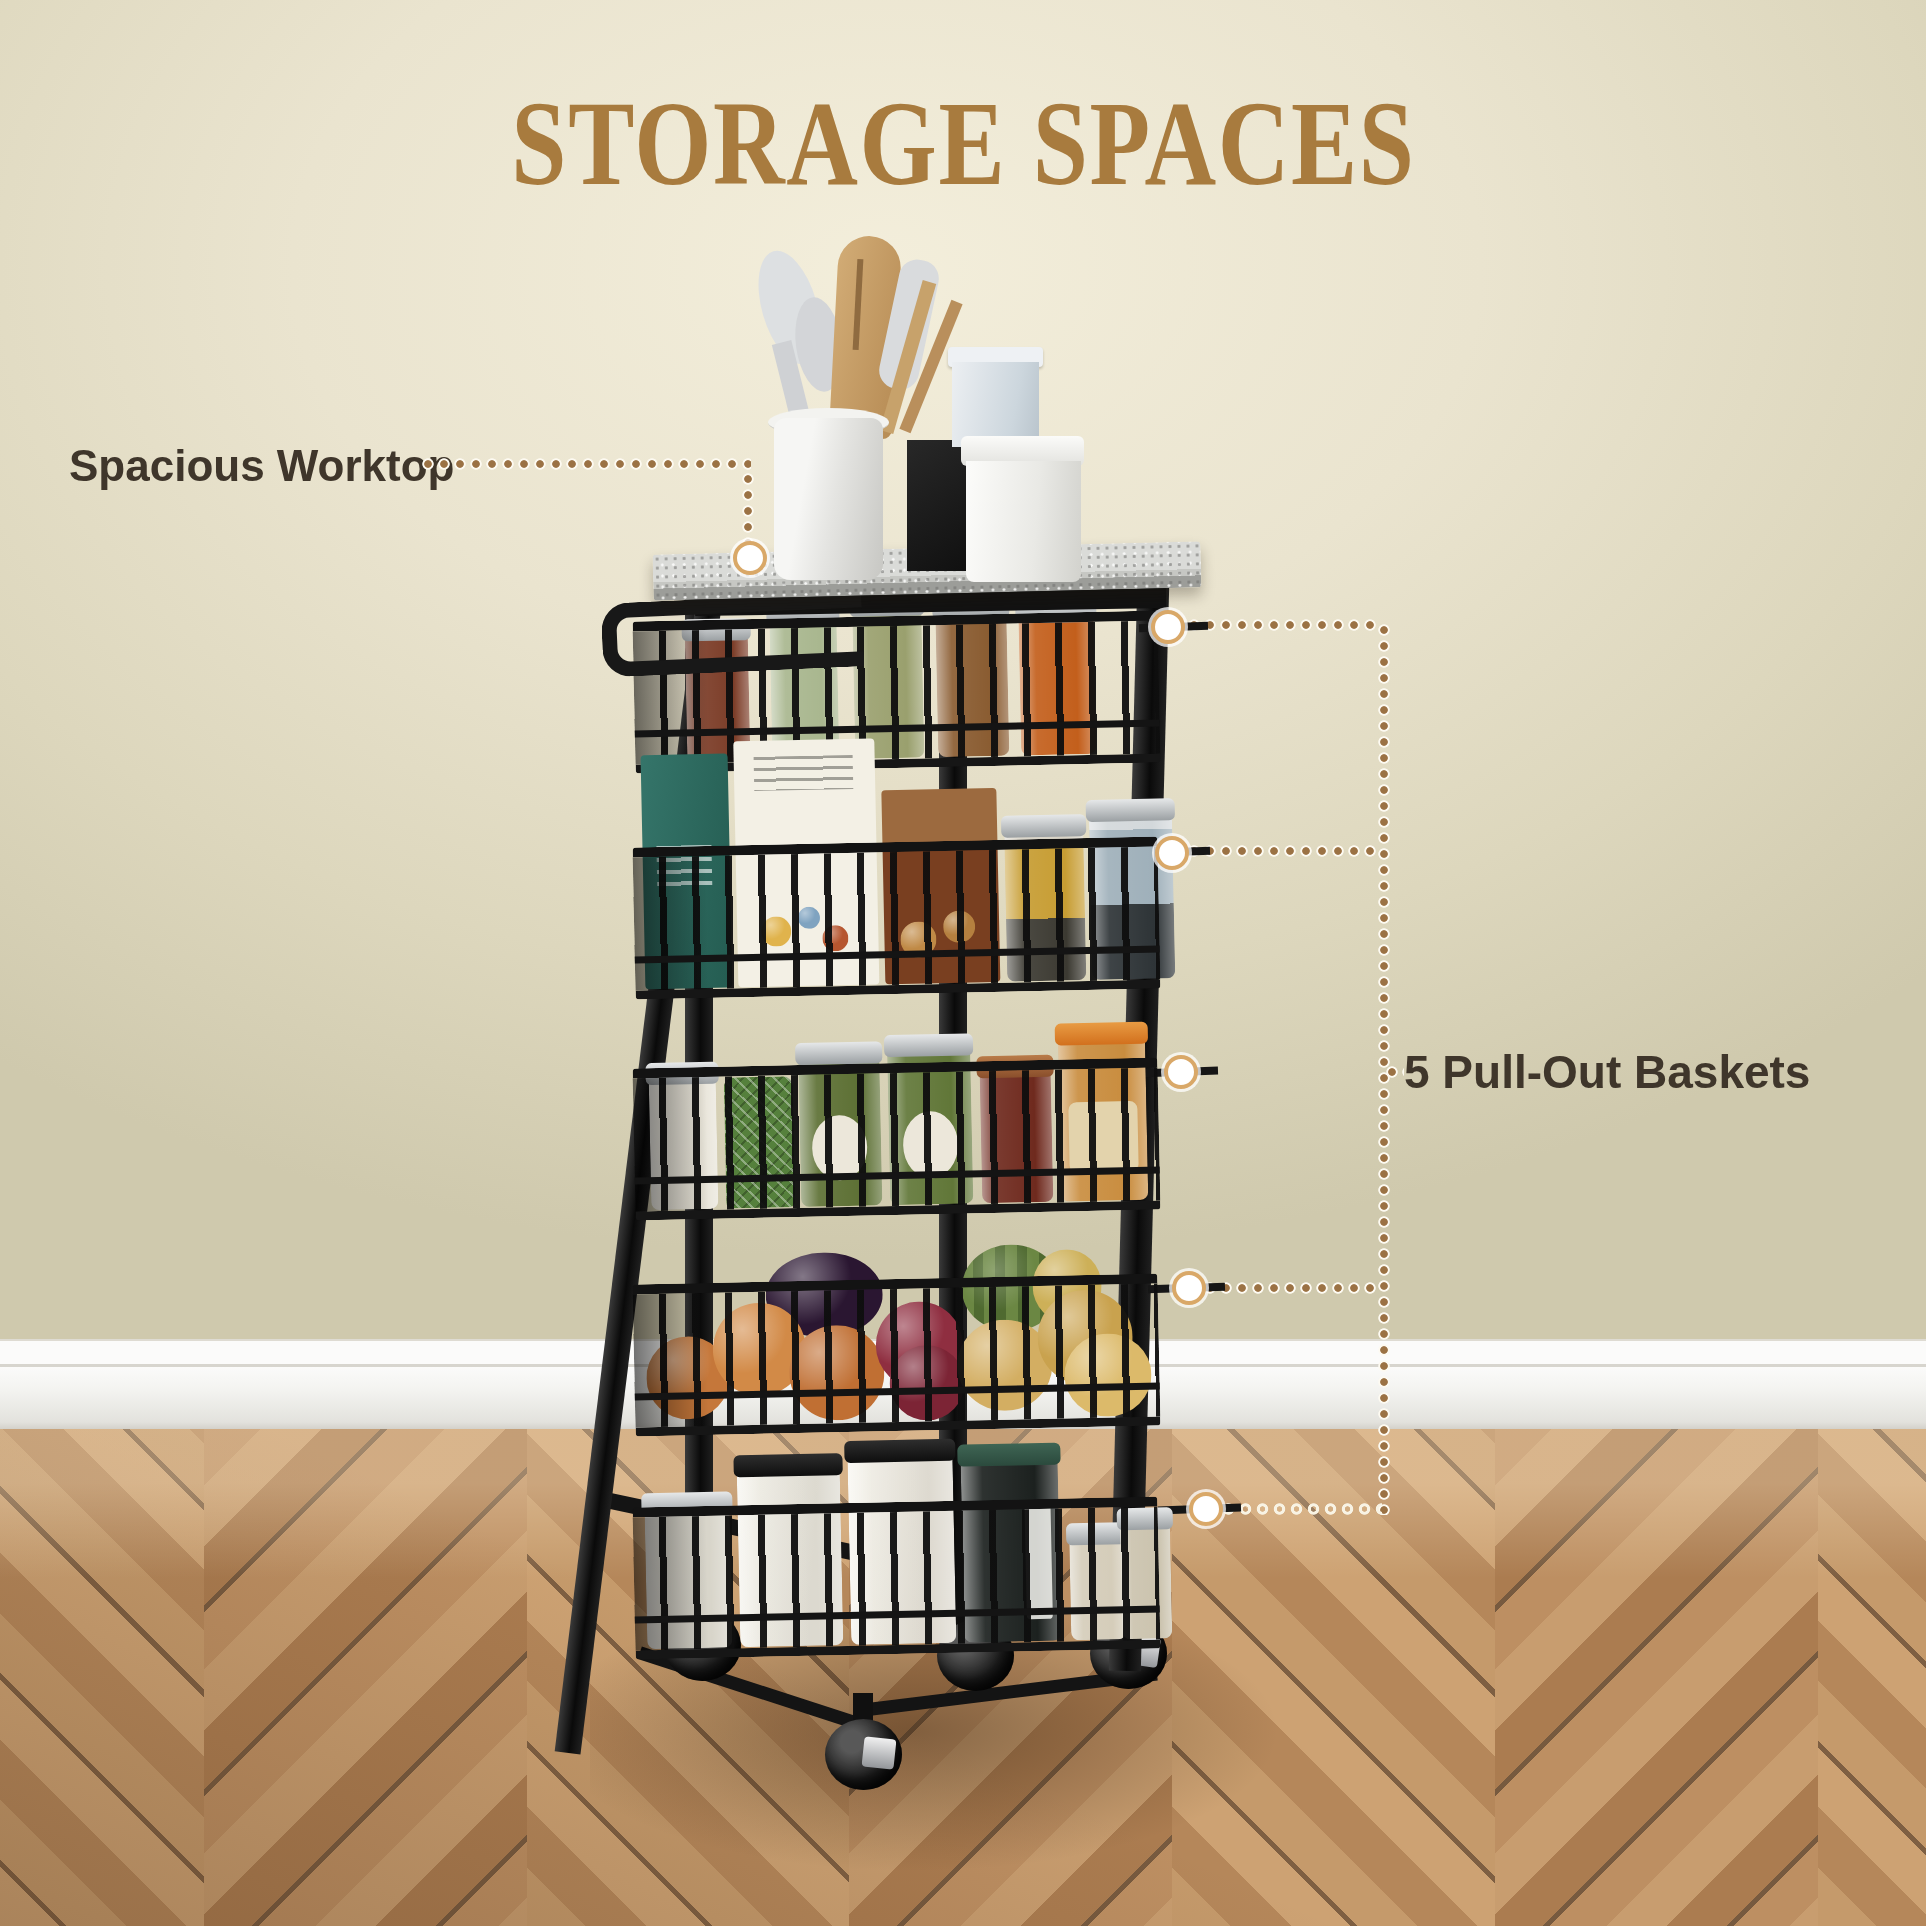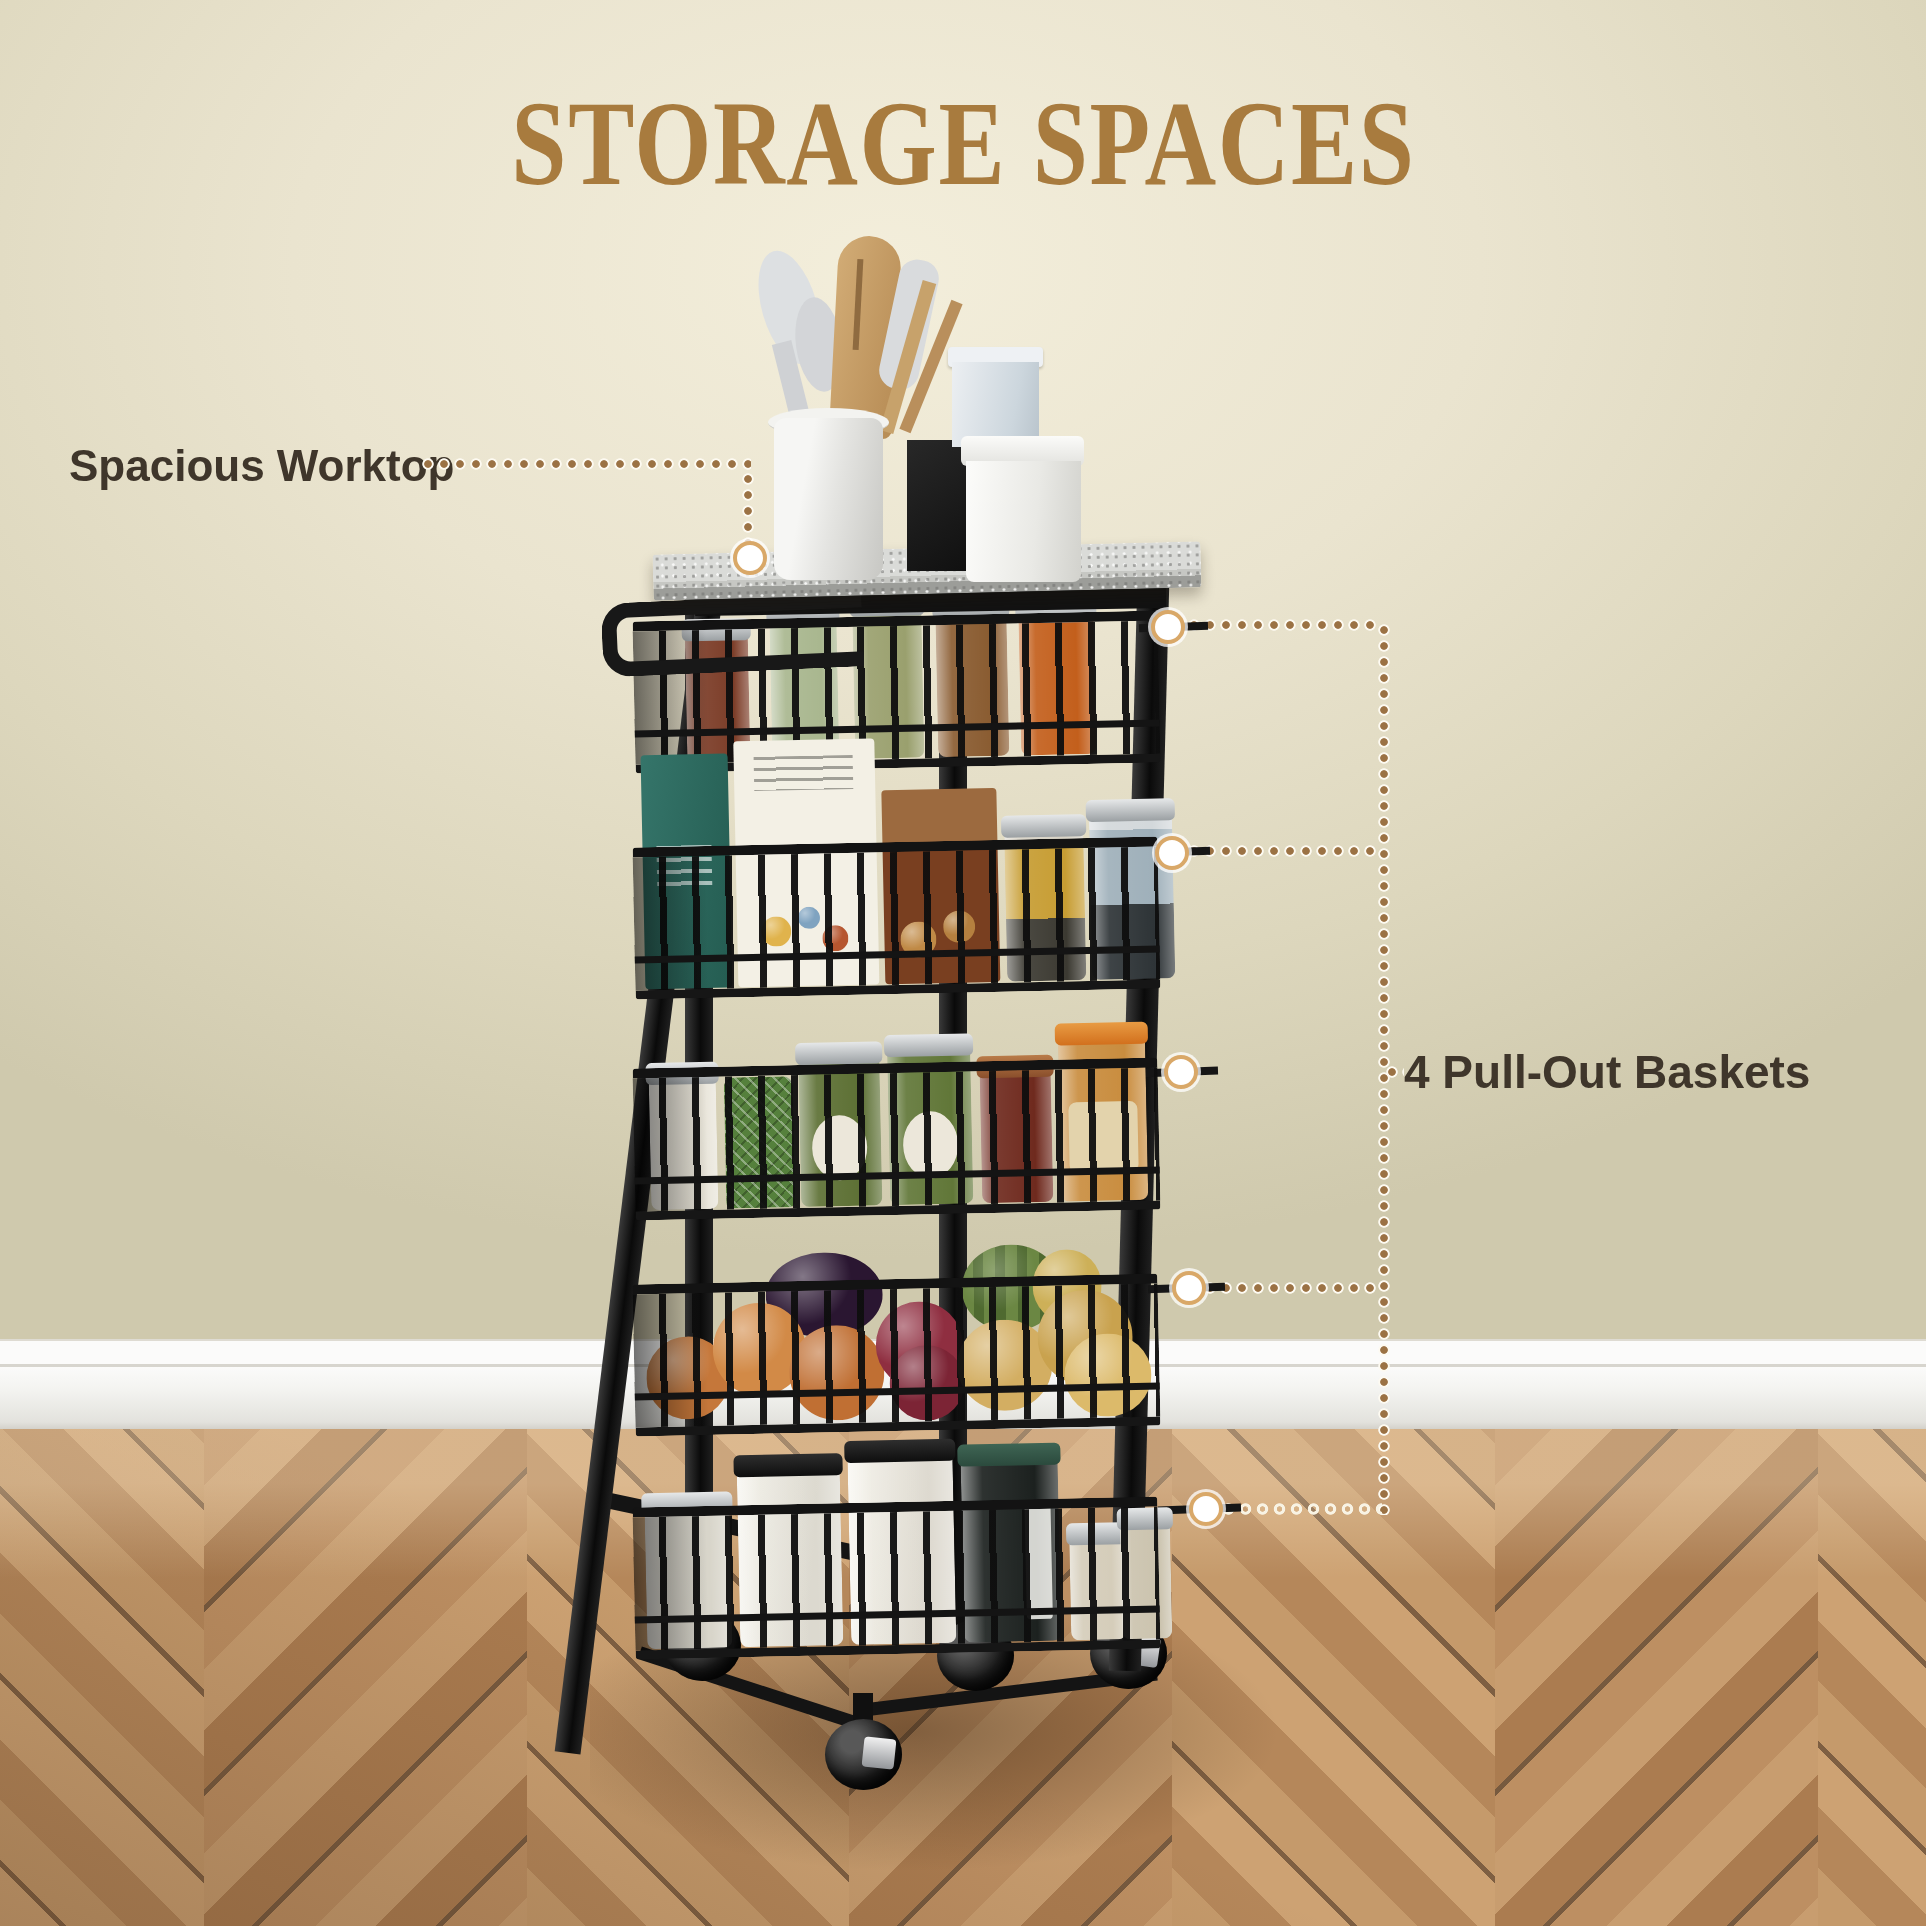--- a/index.html
+++ b/index.html
@@ -119,21 +119,21 @@
   <div class="abs floor-tint"></div>
   <div class="abs cart-shadow"></div>
 
   <h1 class="abs title" style="margin: 0px; color: rgb(168, 123, 62);">STORAGE SPACES</h1>
 
   <div class="abs callout l" style="color: rgb(63, 54, 43);">Spacious Worktop</div>
   <div class="abs dh" style="left:420px;top:457px;width:331px"></div>
   <div class="abs dv" style="left:741px;top:471px;height:75px"></div>
   <div class="abs ring" style="left:733px;top:541px"></div>
 
-  <div class="abs callout r" style="color: rgb(63, 54, 43);">4 Pull-Out Baskets</div>
+  <div class="abs callout r" style="color: rgb(63, 54, 43);">5 Pull-Out Baskets</div>
   <div class="abs dv" style="left:1377px;top:622px;height:893px"></div>
   <div class="abs dh" style="left:1186px;top:618px;width:194px"></div>
   <div class="abs dh" style="left:1186px;top:844px;width:194px"></div>
   <div class="abs dh" style="left:1384px;top:1065px;width:20px"></div>
   <div class="abs dh" style="left:1202px;top:1281px;width:178px"></div>
   <div class="abs dh light" style="left:1220px;top:1502px;width:162px"></div>
   <div class="abs ring" style="left:1151px;top:610px"></div>
   <div class="abs ring" style="left:1155px;top:836px"></div>
   <div class="abs ring" style="left:1164px;top:1055px"></div>
   <div class="abs ring" style="left:1172px;top:1271px"></div>

